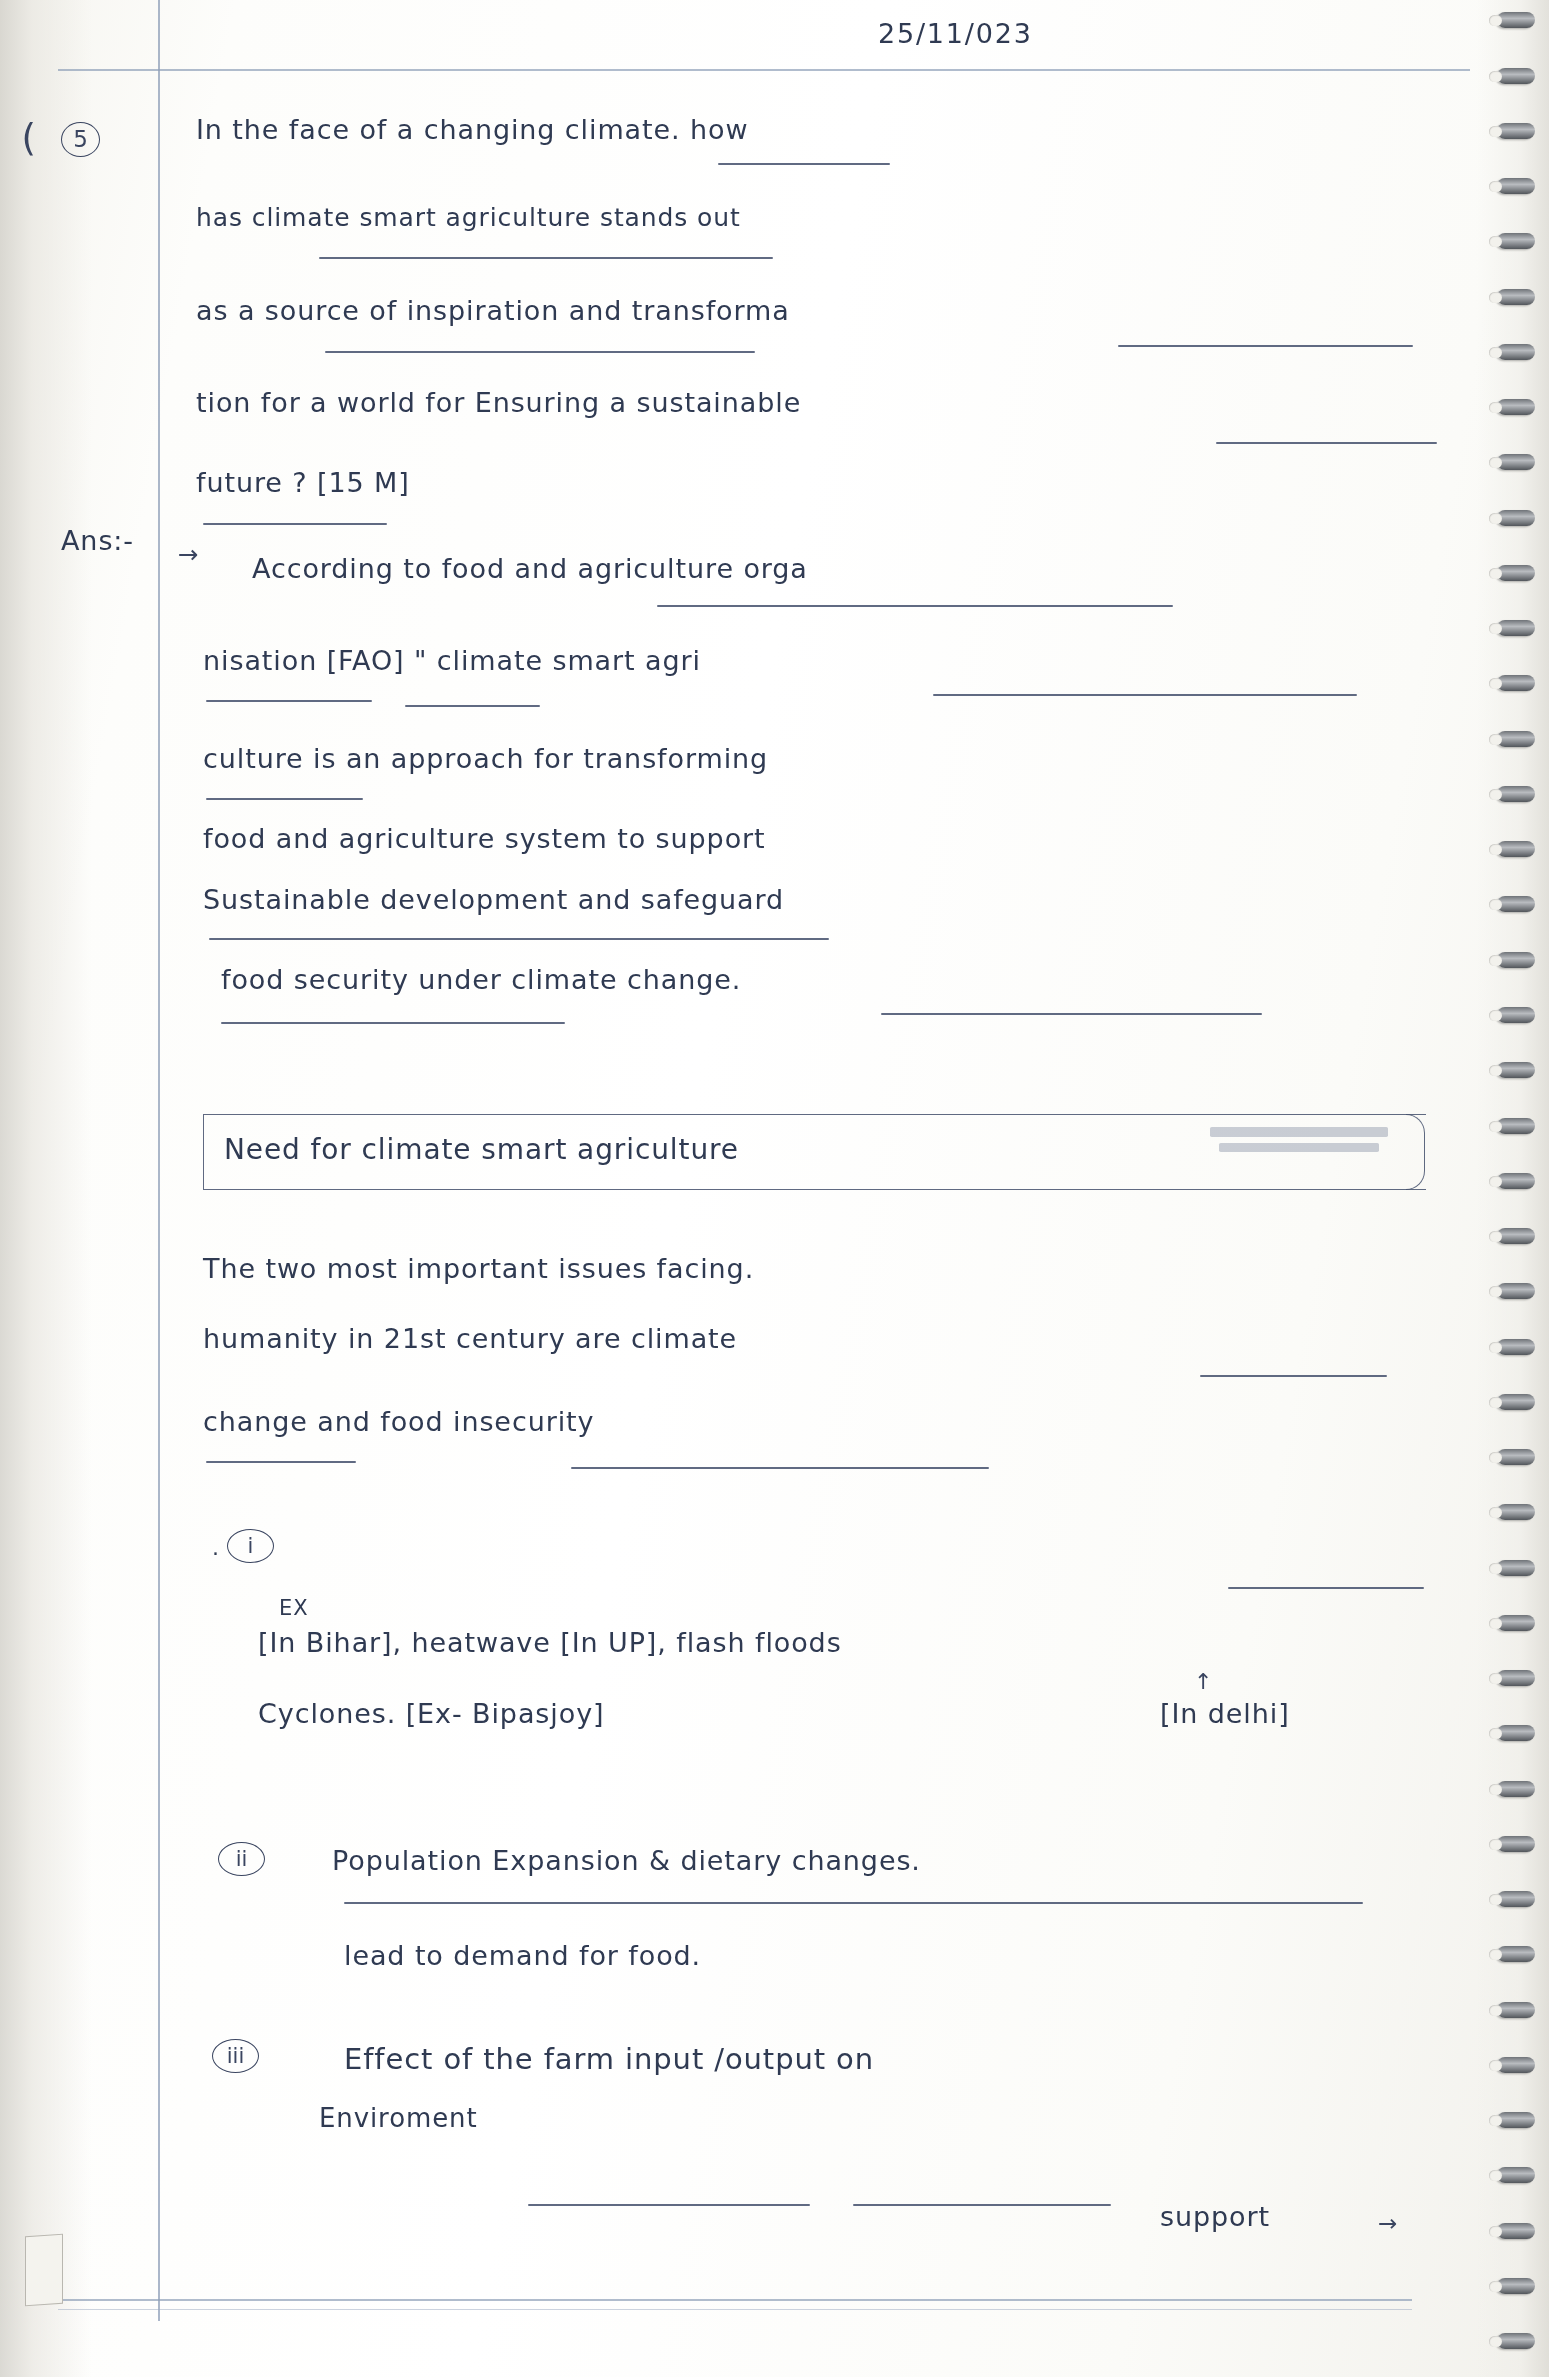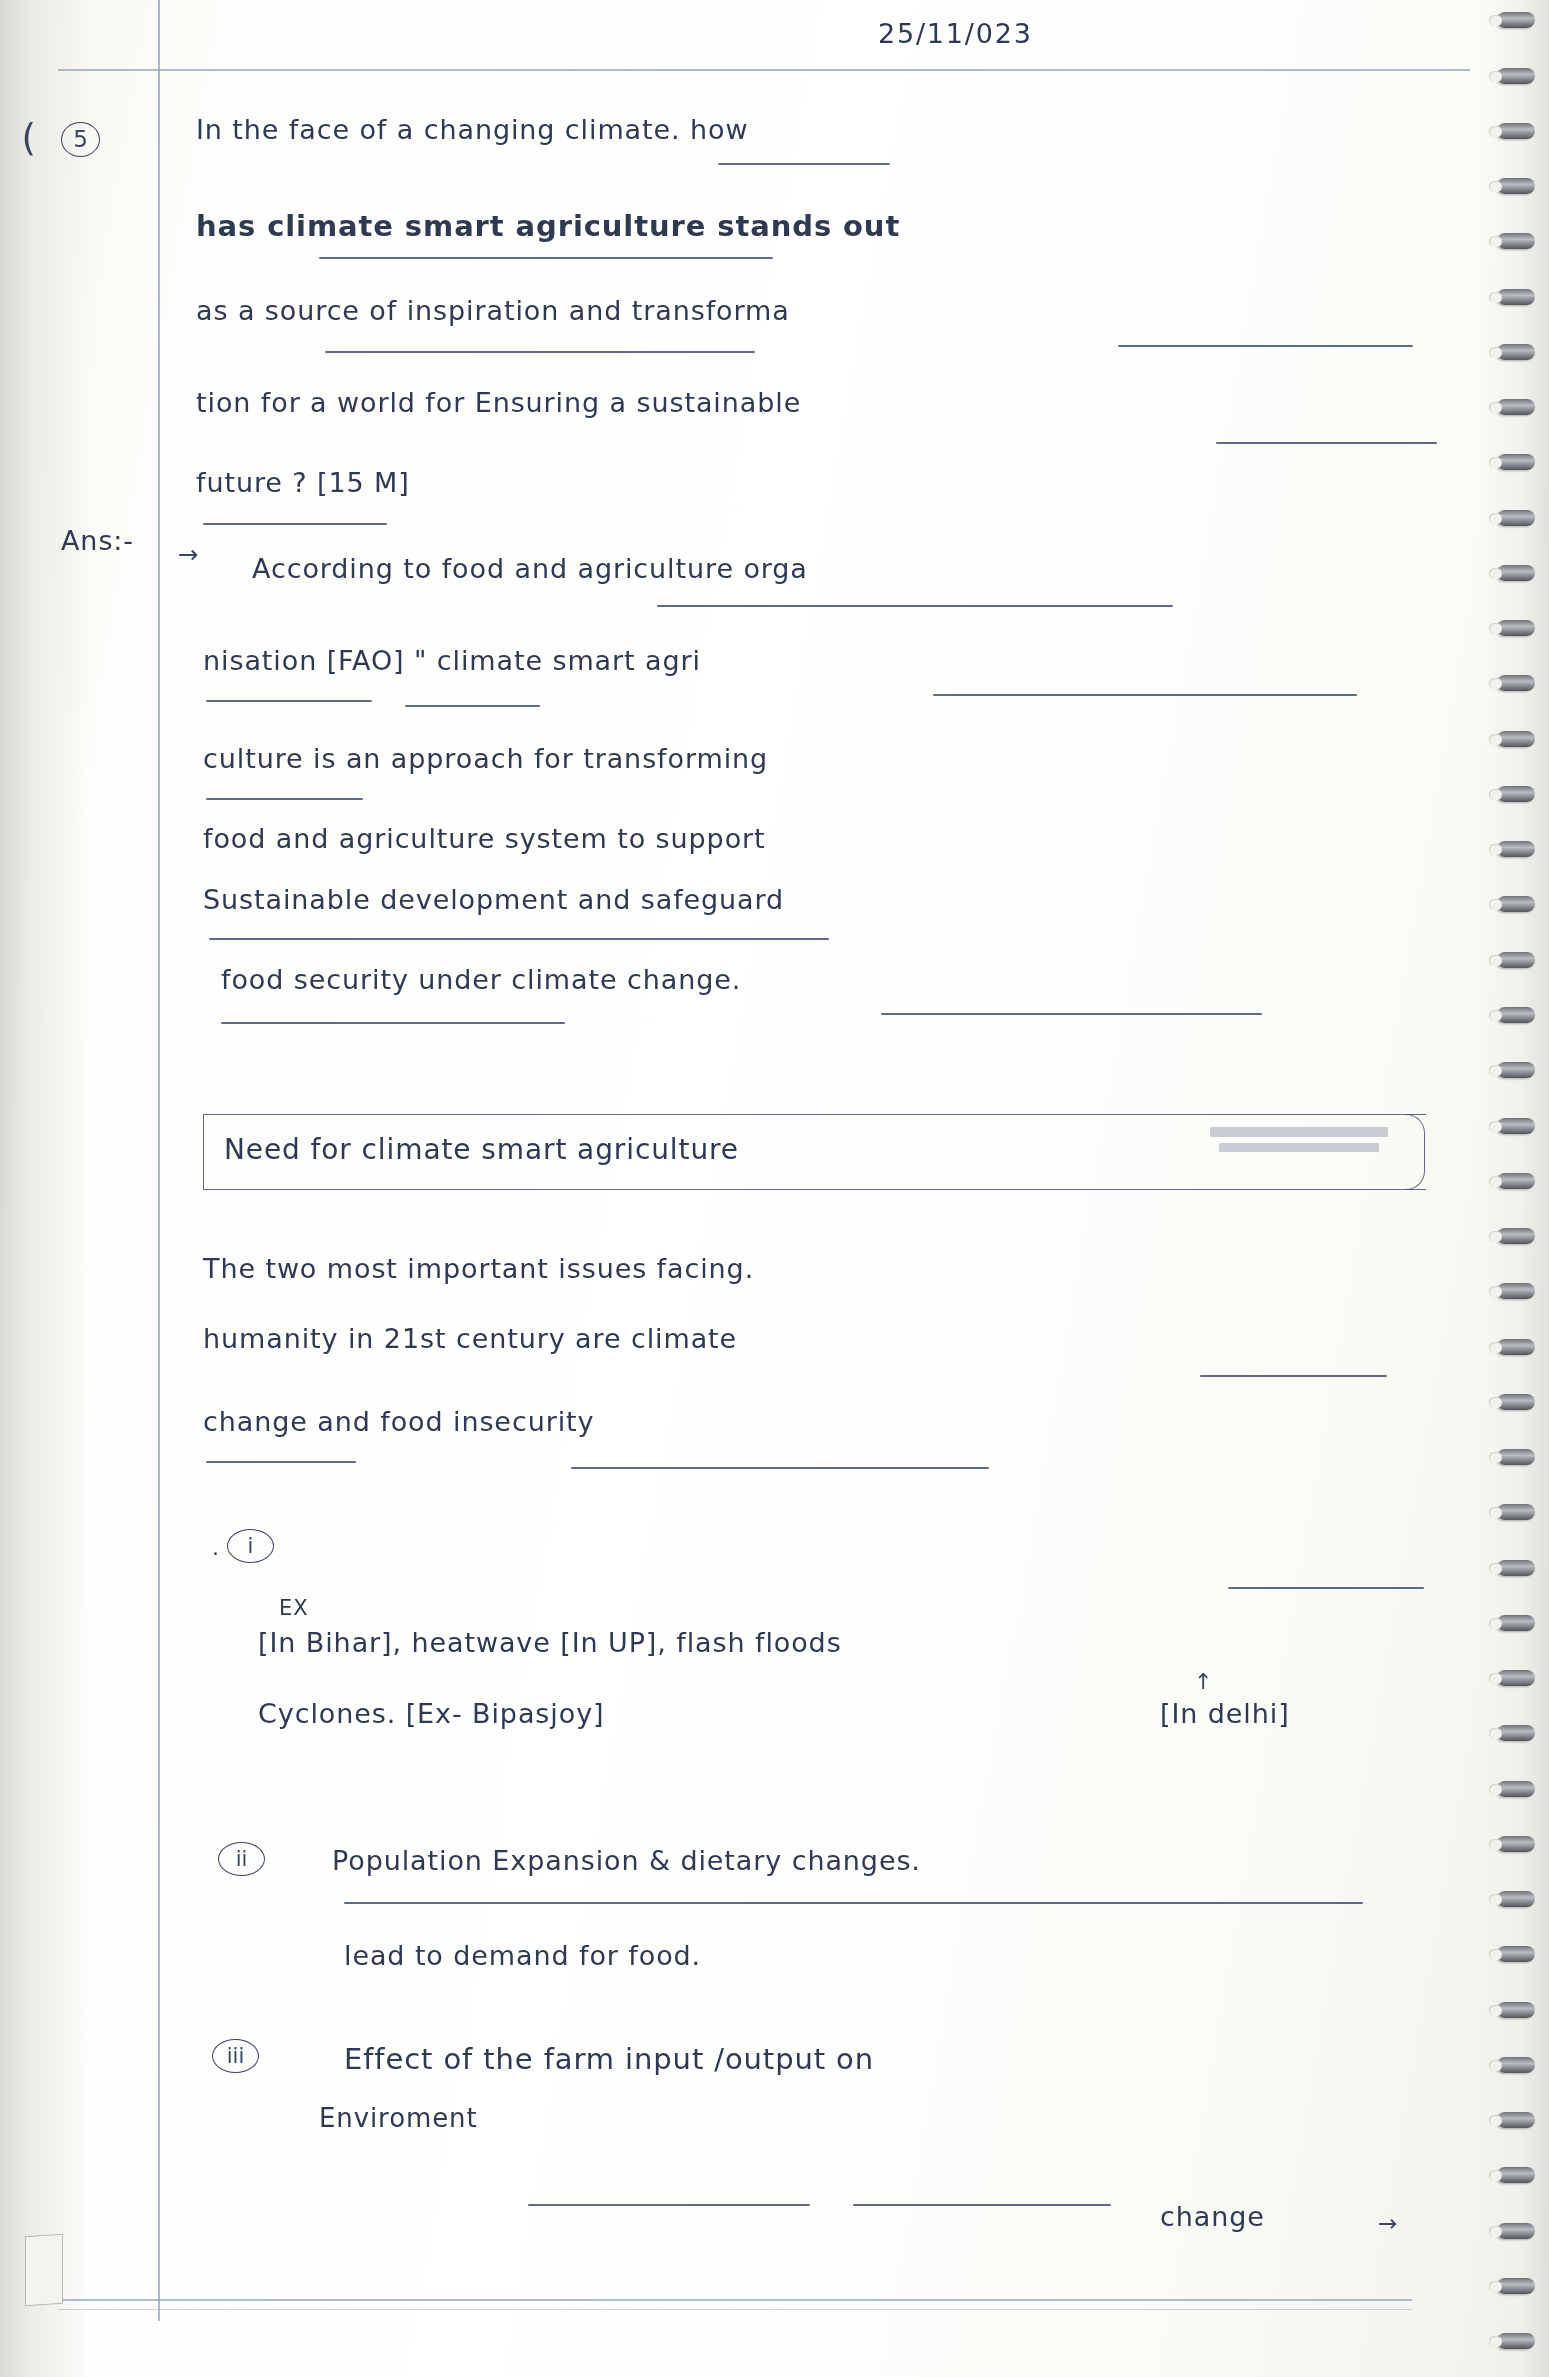--- a/index.html
+++ b/index.html
@@ -238,21 +238,21 @@
   <div class="corner-tab"></div>
 
   <div class="hw date" style="left:878px; top:18.4px;">25/11/023</div>
 
   <div class="paren" style="left:21.5px; top:117px;">(</div>
   <div class="qnum" style="left:61px; top:122px;">5</div>
 
   <div class="hw" style="left:196px; top:114px; font-size:27px;">In the face of a changing climate. how</div>
   <div class="uline" style="left:718px; top:163px; width:172px;"></div>
 
-  <div class="hw" style="left:196px; top:209px; font-size:29px;font-weight:bold;">has climate smart agriculture stands out</div>
+  <div class="hw" style="left:196px; top:203px; font-size:25px;">has climate smart agriculture stands out</div>
   <div class="uline" style="left:319px; top:257px; width:454px;"></div>
 
   <div class="hw" style="left:196px; top:295px; font-size:27px;">as a source of inspiration and transforma</div>
   <div class="uline" style="left:325px; top:351px; width:430px;"></div>
   <div class="uline" style="left:1118px; top:345px; width:295px;"></div>
 
   <div class="hw" style="left:196px; top:387px; font-size:27px;">tion for a world for Ensuring a sustainable</div>
   <div class="uline" style="left:1216px; top:442px; width:221px;"></div>
 
   <div class="hw" style="left:196px; top:467px; font-size:27px;">future ?  [15 M]</div>
@@ -314,16 +314,16 @@
   <div class="hw" style="left:344px; top:1940px; font-size:27px;">lead to demand for food.</div>
 
   <div class="rom" style="left:212px; top:2039px;">iii</div>
   <div class="hw" style="left:344px; top:2042px; font-size:29px;">Effect of the farm input /output on</div>
 
   <div class="hw" style="left:319px; top:2103px; font-size:26px;">Enviroment</div>
 
   <div class="uline" style="left:528px; top:2204px; width:282px;"></div>
   <div class="uline" style="left:853px; top:2204px; width:258px;"></div>
 
-  <div class="hw" style="left:1160px; top:2201px; font-size:27px;">change</div>
+  <div class="hw" style="left:1160px; top:2201px; font-size:27px;">support</div>
   <div class="arrow" style="left:1378px; top:2210px; font-size:23px;">→</div>
 </div>
 
 
 </body></html>

